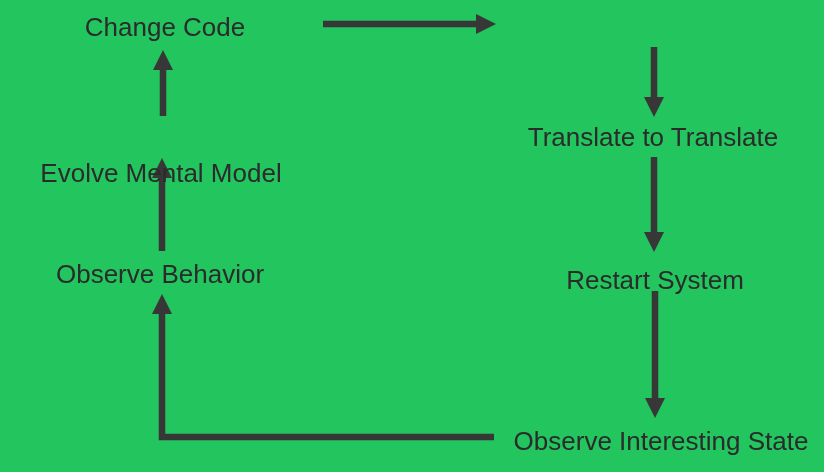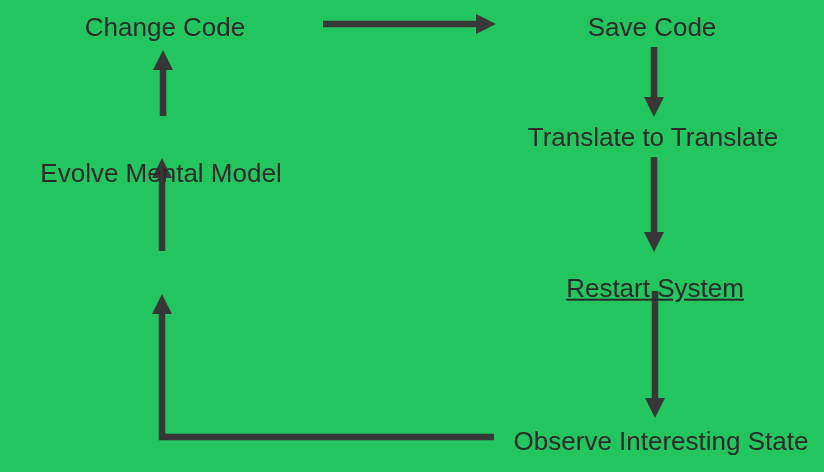--- a/index.html
+++ b/index.html
@@ -36,21 +36,21 @@
     font-size: 26px;
     line-height: 1.1;
     color: #2b2b2b;
     letter-spacing: 0px;
   }
   .n-change   { left: 165px; top: 27px;  }
   .n-save     { left: 652px; top: 27px;  }
   .n-evolve   { left: 161px; top: 137px; margin-top: 36px; }
   .n-translate{ left: 653px; top: 137px; }
   .n-observe  { left: 160px; top: 274px; }
-  .n-restart  { left: 655px; top: 288px; text-decoration: underline; }
+  .n-restart  { left: 655px; top: 280px; }
   .n-restore  { left: 661px; top: 441px; }
 </style>
 </head>
 <body>
 
 <div class="canvas">
 
   <svg class="arrows" width="824" height="472" viewBox="0 0 824 472">
 
     <g>
@@ -84,24 +84,24 @@
     </g>
 
     <g>
       <line class="shaft" x1="163" y1="116" x2="163" y2="68"></line>
       <polygon class="head" points="153,70 173,70 163,50"></polygon>
     </g>
   </svg>
 
   <div class="node n-change">Change Code</div>
 
-  <div class="node n-save">Save Code</div>
 
   <div class="node n-evolve">Evolve Mental Model</div>
 
   <div class="node n-translate">Translate to Translate</div>
 
+  <div class="node n-observe">Observe Behavior</div>
 
   <div class="node n-restart">Restart System</div>
 
   <div class="node n-restore">Observe Interesting State</div>
 
 </div>
 
 </body></html>

